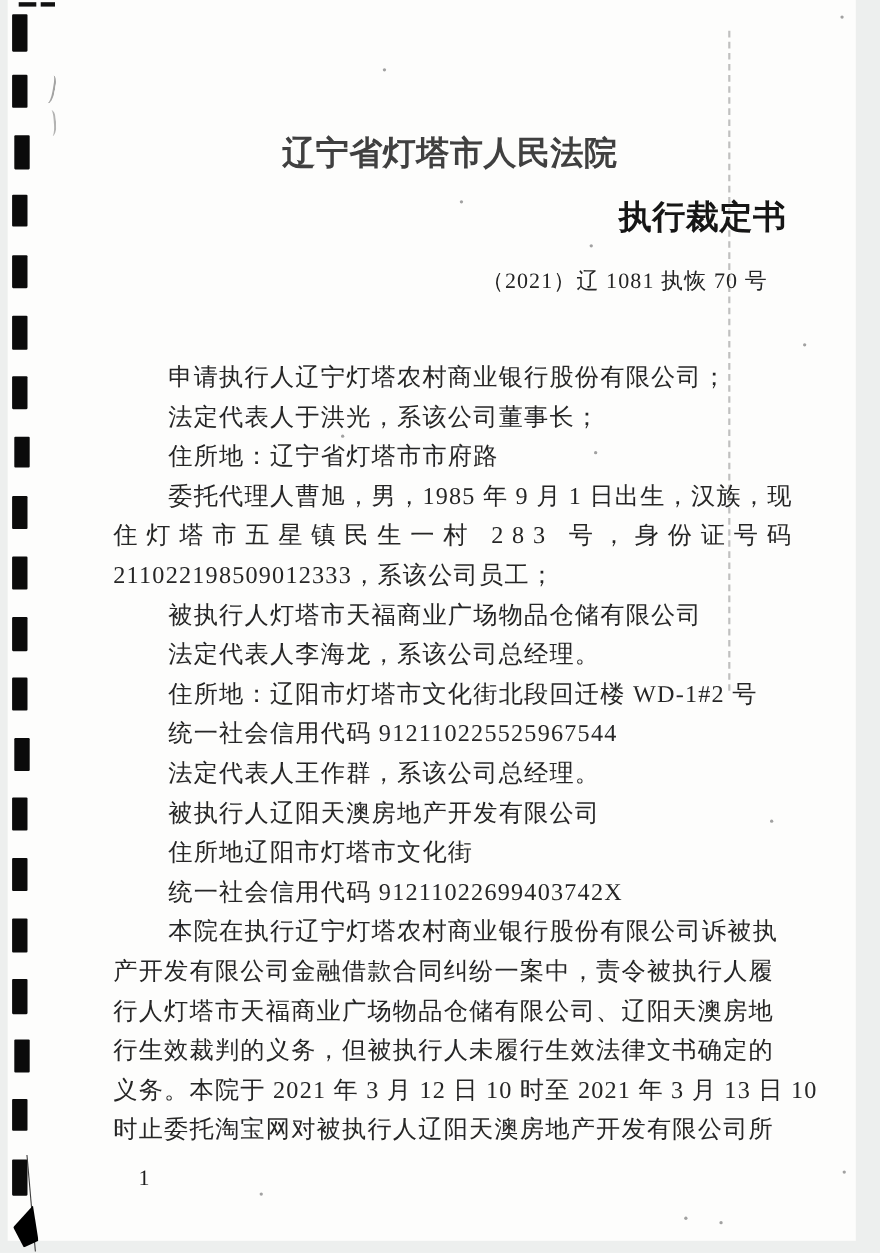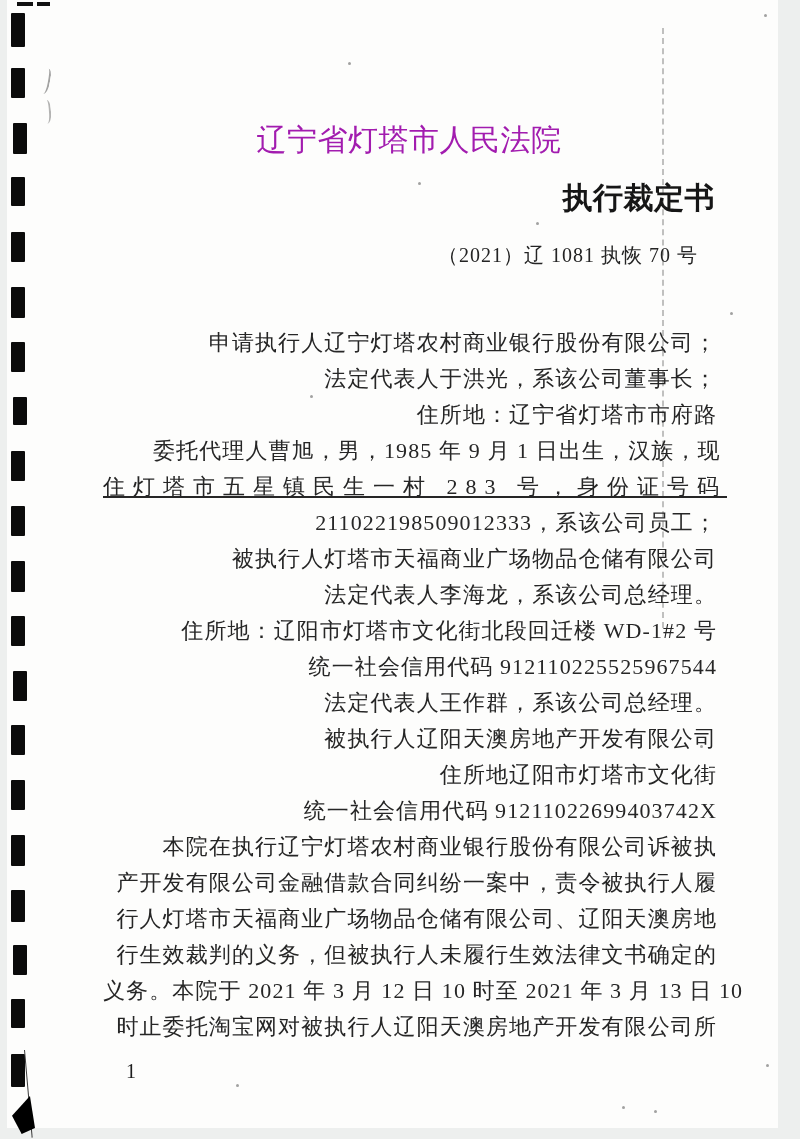--- a/index.html
+++ b/index.html
@@ -42,39 +42,39 @@
   .corner-triangle{
     position:absolute;left:12px;top:1096px;width:23px;height:38px;background:#000;
     clip-path:polygon(78% 0,100% 84%,42% 100%,0 52%);
   }
   .speck{
     position:absolute;width:3px;height:3px;background:#8a8a8a;border-radius:50%;opacity:.8;
   }
   
   .court-name{
     position:absolute;left:103px;top:118px;width:612px;margin:0;
-    text-align:center;font-size:30px;font-weight:normal;color:#a21caf;
+    text-align:center;font-size:30px;font-weight:bold;color:#404040;
     letter-spacing:.5px;line-height:44px;
   }
   .doc-type{
     position:absolute;left:103px;top:176px;width:612px;margin:0;
     text-align:right;font-size:30px;font-weight:bold;color:#161616;
     letter-spacing:.5px;line-height:44px;
   }
   .case-number{
     position:absolute;left:88px;top:242px;width:610px;
     text-align:right;font-size:20px;letter-spacing:1px;color:#242424;
   }
   .doc-body{
     position:absolute;left:103px;top:325px;width:614px;
-    font-size:22px;line-height:36px;letter-spacing:1.1px;color:#262626;text-align:right;
+    font-size:22px;line-height:36px;letter-spacing:1.1px;color:#262626;
   }
   .bline{white-space:nowrap;}
   .bline.indent{text-indent:50px;}
-  .bline.spread{letter-spacing:8px;text-decoration:underline;}
+  .bline.spread{letter-spacing:8px;}
   .page-number{
     position:absolute;left:126px;top:1060px;font-size:20px;color:#1d1d1d;
   }
 </style>
 </head>
 <body>
 
 <div class="page"></div>
 
 <div>

